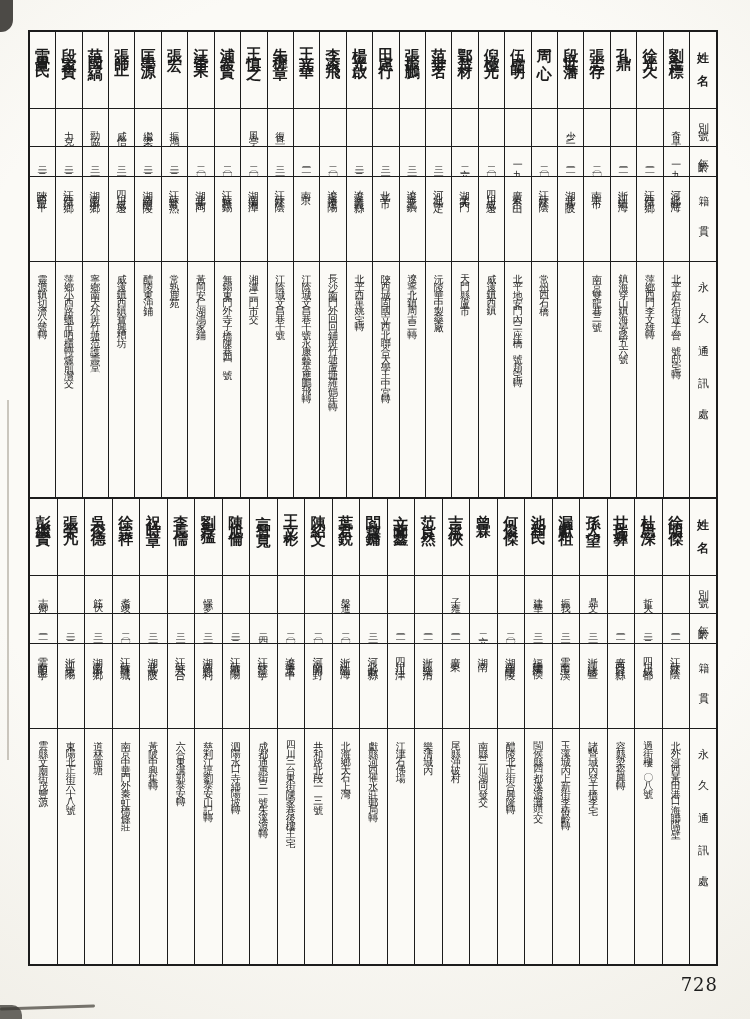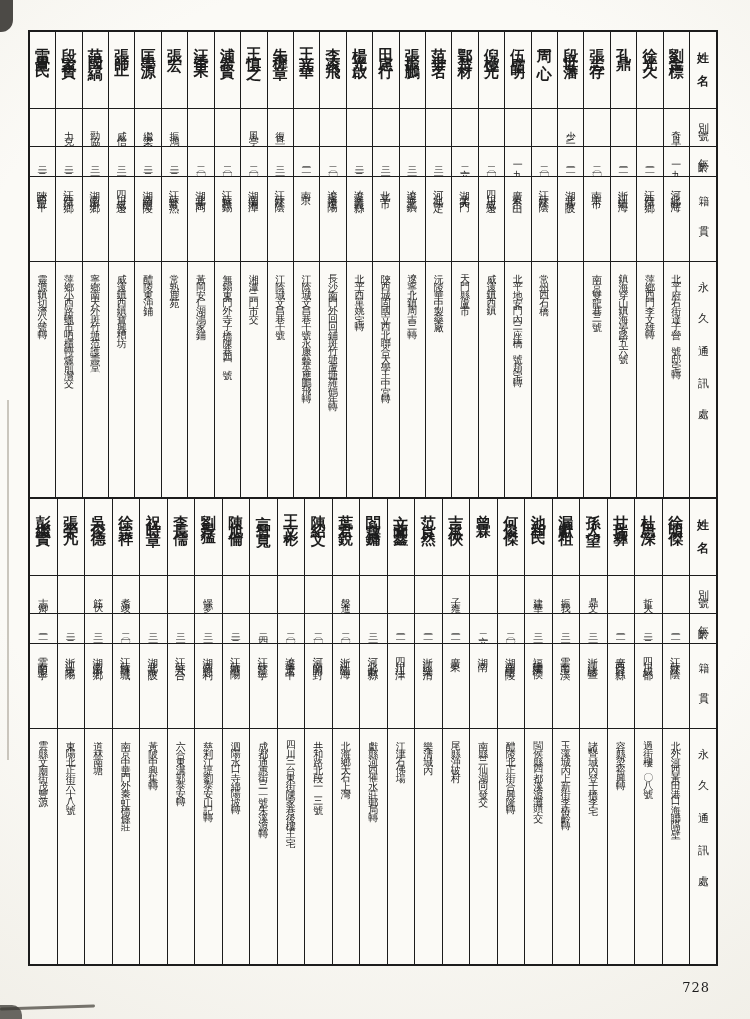--- a/index.html
+++ b/index.html
@@ -51,22 +51,22 @@
   .h-name{padding-top:10px;align-items:stretch;}
   .h-alias{align-items:stretch;padding-top:5px;}
   .h-alias .vt{font-size:11px;letter-spacing:8px;}
   .h-age{align-items:stretch;padding-top:3px;}
   .h-age .vt{font-size:11px;letter-spacing:3px;}
   .h-native{padding-top:10px;}
   .h-native .vt{font-size:11px;letter-spacing:30px;}
   .h-addr{padding-top:10px;}
   .h-addr .vt{font-size:11px;letter-spacing:32px;}
   .page-number{
-    position:absolute;right:40px;bottom:24px;
-    font-size:13px;letter-spacing:1px;color:#1c1c1c;
+    position:absolute;right:32px;bottom:24px;
+    font-size:18px;letter-spacing:1px;color:#1c1c1c;
     font-family:"DejaVu Serif","Liberation Serif",serif;
   }
   
   .smudge-tl{position:absolute;left:0;top:0;width:13px;height:32px;background:#2e2c28;border-radius:0 0 12px 0;opacity:.85;}
   .edge-left{position:absolute;left:7px;top:400px;width:2px;height:360px;background:#aaa498;opacity:.6;}
   .smudge-bl{position:absolute;left:0;bottom:10px;width:95px;height:3px;background:#55524b;border-radius:2px;transform:rotate(-2deg);opacity:.8;}
   .smudge-bl2{position:absolute;left:0;bottom:0;width:22px;height:14px;background:#3a3833;border-radius:0 10px 0 0;opacity:.75;}
 </style>
 </head>
 <body>

